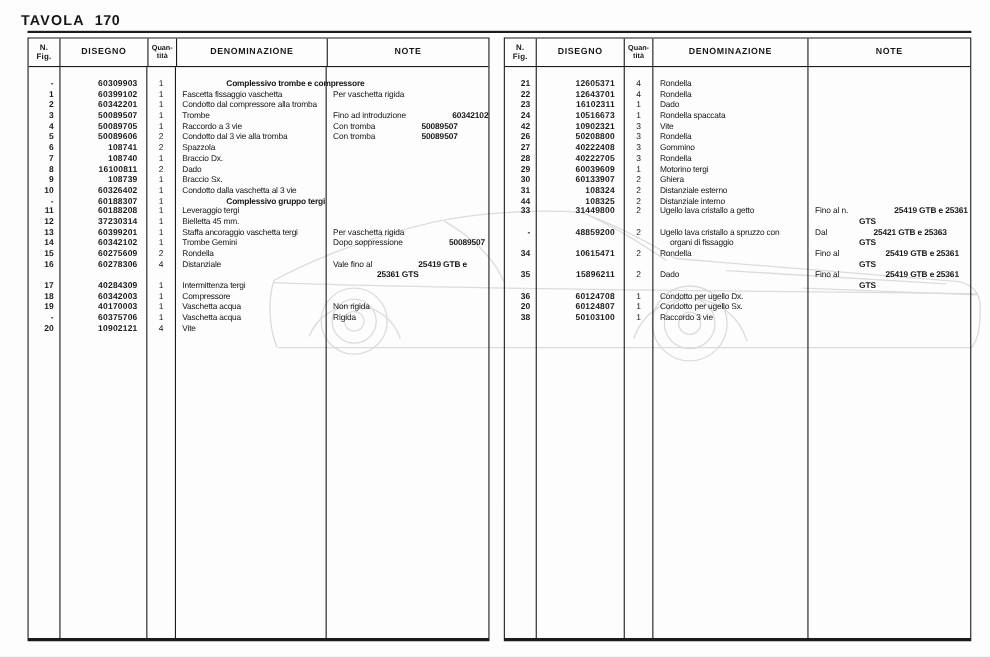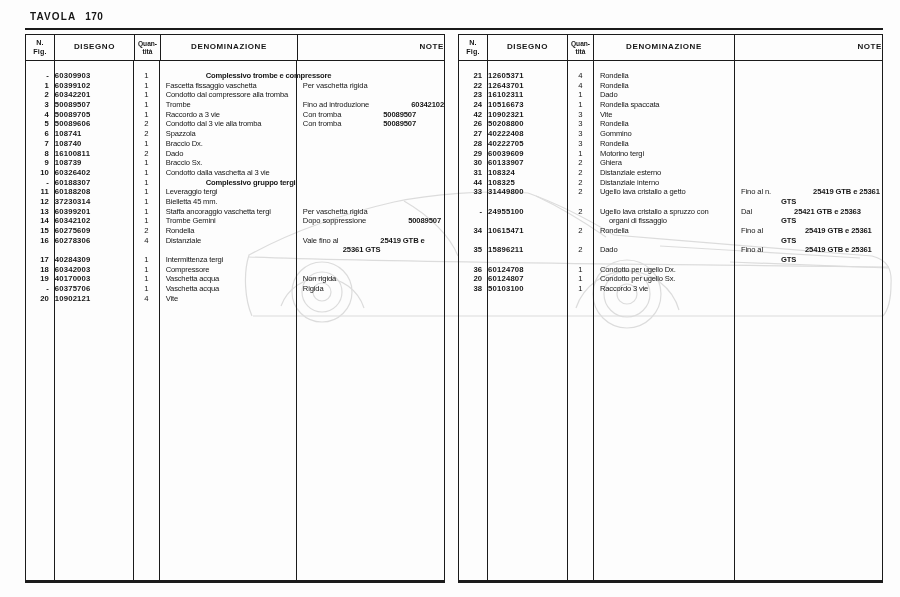--- a/index.html
+++ b/index.html
@@ -1,21 +1,21 @@
 <!DOCTYPE html>
 <html><head>
 <meta charset="utf-8">
 <style>
   html,body{margin:0;padding:0;background:#e8e8e8;}
   .page{
     position:relative;width:900px;height:597px;background:#fdfdfd;
     font-family:"Liberation Sans","DejaVu Sans",sans-serif;color:#161616;
     overflow:hidden;
   }
-  .title{position:absolute;left:30px;top:11px;font-size:10px;font-weight:bold;letter-spacing:1.1px;z-index:2;}
+  .title{position:absolute;left:19px;top:11px;font-size:13px;font-weight:bold;letter-spacing:1.1px;z-index:2;}
   .title .num{margin-left:9px;letter-spacing:.5px;}
   .title-rule{position:absolute;left:25px;top:28px;width:858px;height:1.6px;background:#1b1b1b;z-index:2;}
   .watermark{position:absolute;left:0;top:0;z-index:1;}
   .tbl{
     position:absolute;top:34px;height:549px;z-index:2;background:transparent;
     border:1.6px solid #1b1b1b;border-bottom-width:3px;
     display:flex;flex-direction:column;box-sizing:border-box;
   }
   .tbl.left{left:25px;width:420px;}
   .tbl.right{left:458px;width:425px;}
@@ -26,27 +26,27 @@
   }
   .th:last-child{border-right:none;}
   .th .h-big{font-size:8px;letter-spacing:.6px;}
   .th .h-small{font-size:7.2px;letter-spacing:.2px;}
   .th .h-tiny{font-size:6.6px;letter-spacing:0;}
   .w-fig{width:29px;}
   .w-dis{width:80px;}
   .w-qty{width:26px;}
   .w-den{width:137px;}
   .right .w-den{width:141px;}
-  .w-note{flex:1;align-items:flex-end;}
+  .w-note{flex:1;}
   .tbody{flex:1;display:flex;min-height:0;}
   .tcol{border-right:1.4px solid #1b1b1b;padding-top:10px;box-sizing:border-box;overflow:visible;}
   .tcol:last-child{border-right:none;}
   .ln{height:9.7px;line-height:9.7px;font-size:7.6px;white-space:pre;}
   .c-fig .ln{text-align:right;padding-right:5px;font-weight:bold;font-size:7.7px;}
-  .c-dis .ln{text-align:left;padding-right:8px;font-weight:bold;font-size:7.7px;letter-spacing:.2px;}
+  .c-dis .ln{text-align:right;padding-right:8px;font-weight:bold;font-size:7.7px;letter-spacing:.2px;}
   .c-qty .ln{text-align:center;font-size:7.7px;}
   .c-den .ln{padding-left:6px;letter-spacing:-.18px;}
   .c-den .ln.ind{padding-left:15px;}
   .c-note .ln{padding-left:6px;letter-spacing:-.12px;}
   .ln.b, .ln span.b{font-weight:bold;margin-left:40px;}
 </style>
 </head>
 <body>
 
 <div class="page">
@@ -292,21 +292,21 @@
           <div class="ln">10902321</div>
           <div class="ln">50208800</div>
           <div class="ln">40222408</div>
           <div class="ln">40222705</div>
           <div class="ln">60039609</div>
           <div class="ln">60133907</div>
           <div class="ln">108324</div>
           <div class="ln">108325</div>
           <div class="ln">31449800</div>
           <div class="ln">&nbsp;</div>
-          <div class="ln">24955100</div>
+          <div class="ln">48859200</div>
           <div class="ln">&nbsp;</div>
           <div class="ln">10615471</div>
           <div class="ln">&nbsp;</div>
           <div class="ln">15896211</div>
           <div class="ln">&nbsp;</div>
           <div class="ln">60124708</div>
           <div class="ln">60124807</div>
           <div class="ln">50103100</div>
         </div>
         <div class="tcol c-qty w-qty">

